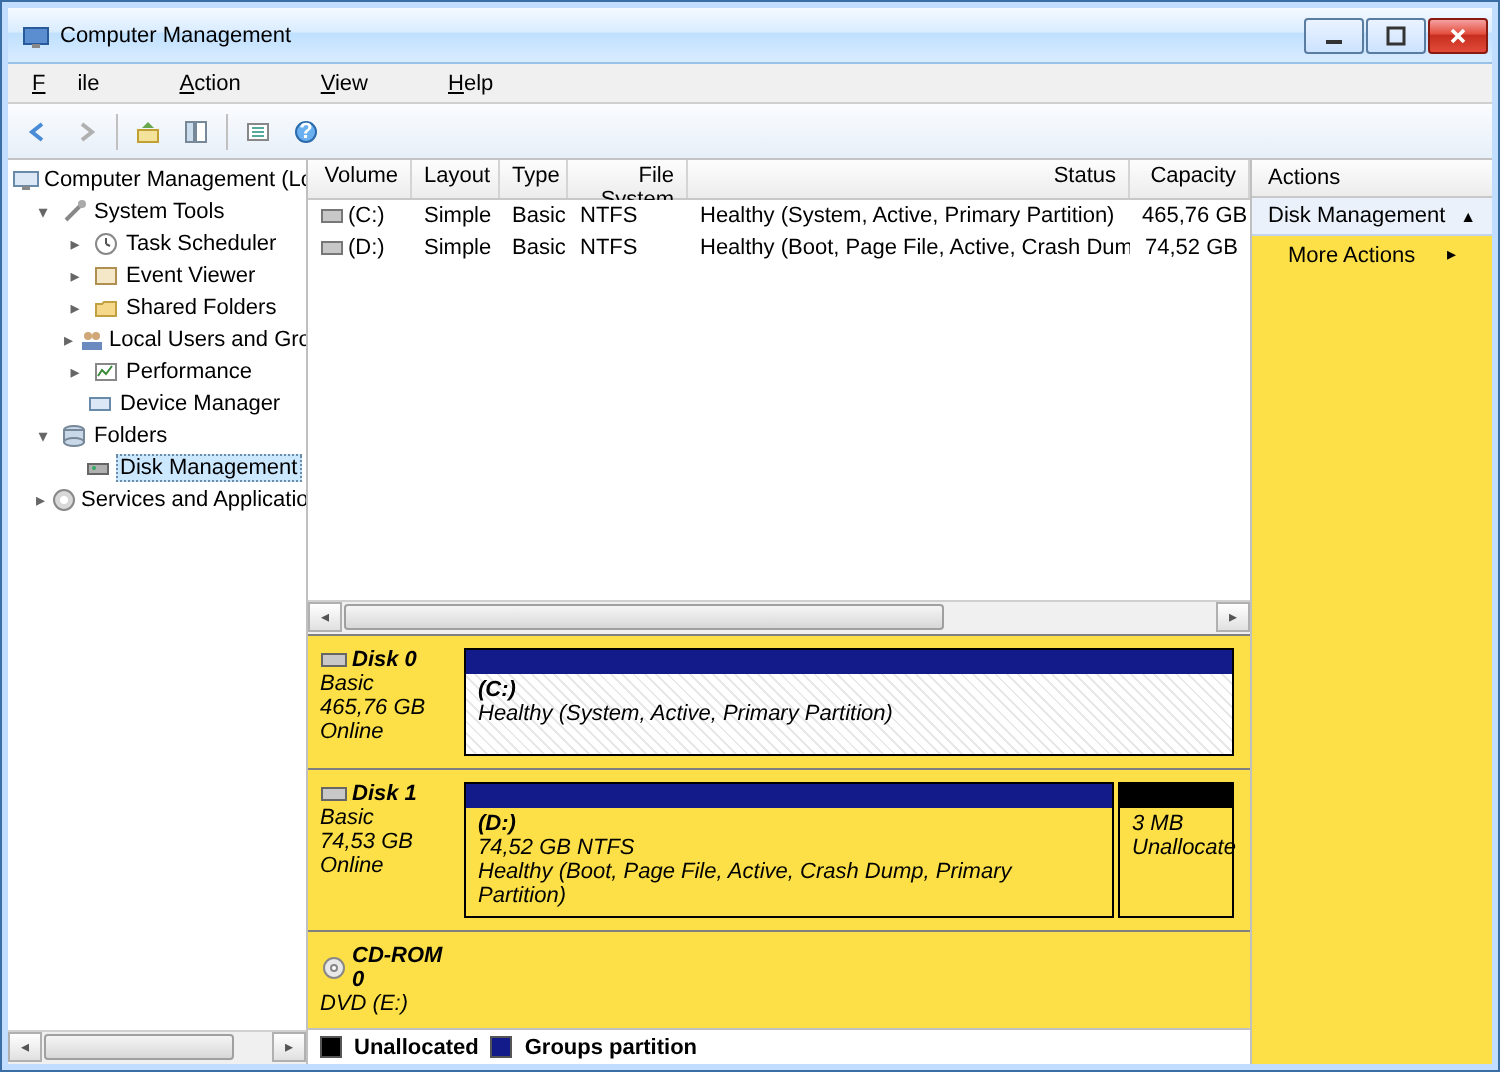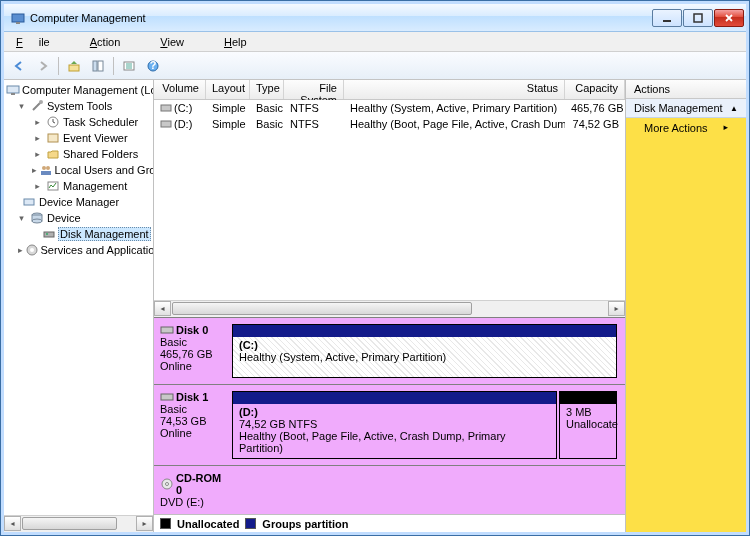--- a/index.html
+++ b/index.html
@@ -26,21 +26,21 @@
 .ticon { width:16px; height:16px; display:inline-flex; align-items:center; justify-content:center; margin-right:2px;}
 .middle { flex:1; display:flex; flex-direction:column; min-width:0; border-right:1px solid #c0c0c0;}
 .listhdr { display:flex; background:linear-gradient(#fdfdfd,#ececec); border-bottom:1px solid #c8c8c8; height:20px;text-align:right;}
 .listhdr div { border-right:1px solid #d4d4d4; padding:2px 6px; color:#000;}
 .listbody { flex:0 0 200px; overflow:auto; background:#fff;}
 .listrow { display:flex; height:16px; align-items:center;}
 .listrow div { padding:0 6px; white-space:nowrap; overflow:hidden;}
 .hscroll { height:17px; background:#f0f0f0; border-top:1px solid #d0d0d0; position:relative;}
 .hscroll .btn { width:17px; height:15px; background:linear-gradient(#fff,#e0e0e0); border:1px solid #b0b0b0; position:absolute; top:0; display:flex;align-items:center;justify-content:center;font-size:8px;color:#555;}
 .hscroll .thumb { position:absolute; top:1px; height:13px; background:linear-gradient(#f5f5f5,#d8d8d8); border:1px solid #a0a0a0; border-radius:2px;}
-.graph { flex:1; overflow:auto; background:#f0abfc; }
+.graph { flex:1; overflow:auto; background:#fde047;font-style:italic; }
 .disk-block { border-top:1px solid #808080; padding:6px 8px 6px 6px; display:flex; gap:4px;}
 .disk-info { width:68px; font-size:11px;}
 .disk-info .dname { font-weight:bold; display:flex; align-items:center; gap:2px;}
 .part-row { flex:1; display:flex; gap:2px;}
 .part { border:1px solid #000; position:relative; padding:14px 6px 4px 6px; min-height:54px;}
 .part .topbar { position:absolute; top:0; left:0; right:0; height:12px; background:#131b8a;}
 .part.hatch { background: repeating-linear-gradient(45deg,#fff,#fff 3px,#e8e8e8 3px,#e8e8e8 4px);}
 .part .lbl { font-weight:bold;}
 .part.unalloc .topbar { background:#000;}
 .legend { height:18px; border-top:1px solid #c0c0c0; display:flex; align-items:center; gap:6px; padding:0 6px; background:#fff;font-weight:bold;}
@@ -193,40 +193,40 @@
             <span class="label">Local Users and Groups</span>
           </div>
       <div class="tree-row" style="padding-left:28px">
             <span class="exp">▸</span>
             <span class="ticon">
               <svg width="14" height="14">
                 <rect x="2" y="3" width="10" height="8" fill="#fff" stroke="#888"></rect>
                 <path d="M3 9 L5 6 L7 8 L10 4" stroke="#3a8a3a" fill="none"></path>
               </svg>
             </span>
-            <span class="label">Management</span>
-          </div>
-      <div class="tree-row" style="padding-left:17px">
+            <span class="label">Performance</span>
+          </div>
+      <div class="tree-row" style="padding-left:38px">
             <span class="ticon">
               <svg width="14" height="14">
                 <rect x="2" y="4" width="10" height="6" fill="#dce8f5" stroke="#6a8aaa"></rect>
               </svg>
             </span>
             <span class="label">Device Manager</span>
           </div>
       <div class="tree-row" style="padding-left:12px">
             <span class="exp">▾</span>
             <span class="ticon">
               <svg width="14" height="14">
                 <ellipse cx="7" cy="4" rx="5" ry="2" fill="#c8d8e8" stroke="#789"></ellipse>
                 <rect x="2" y="4" width="10" height="6" fill="#c8d8e8" stroke="#789"></rect>
                 <ellipse cx="7" cy="10" rx="5" ry="2" fill="#c8d8e8" stroke="#789"></ellipse>
               </svg>
             </span>
-            <span class="label">Device</span>
+            <span class="label">Folders</span>
           </div>
       <div class="tree-row sel" style="padding-left:38px">
             <span class="ticon">
               <svg width="14" height="14">
                 <rect x="2" y="5" width="10" height="5" fill="#b0b0b0" stroke="#666"></rect>
                 <circle cx="5" cy="7" r="1" fill="#3a6"></circle>
               </svg>
             </span>
             <span class="label">Disk Management</span>
           </div>

